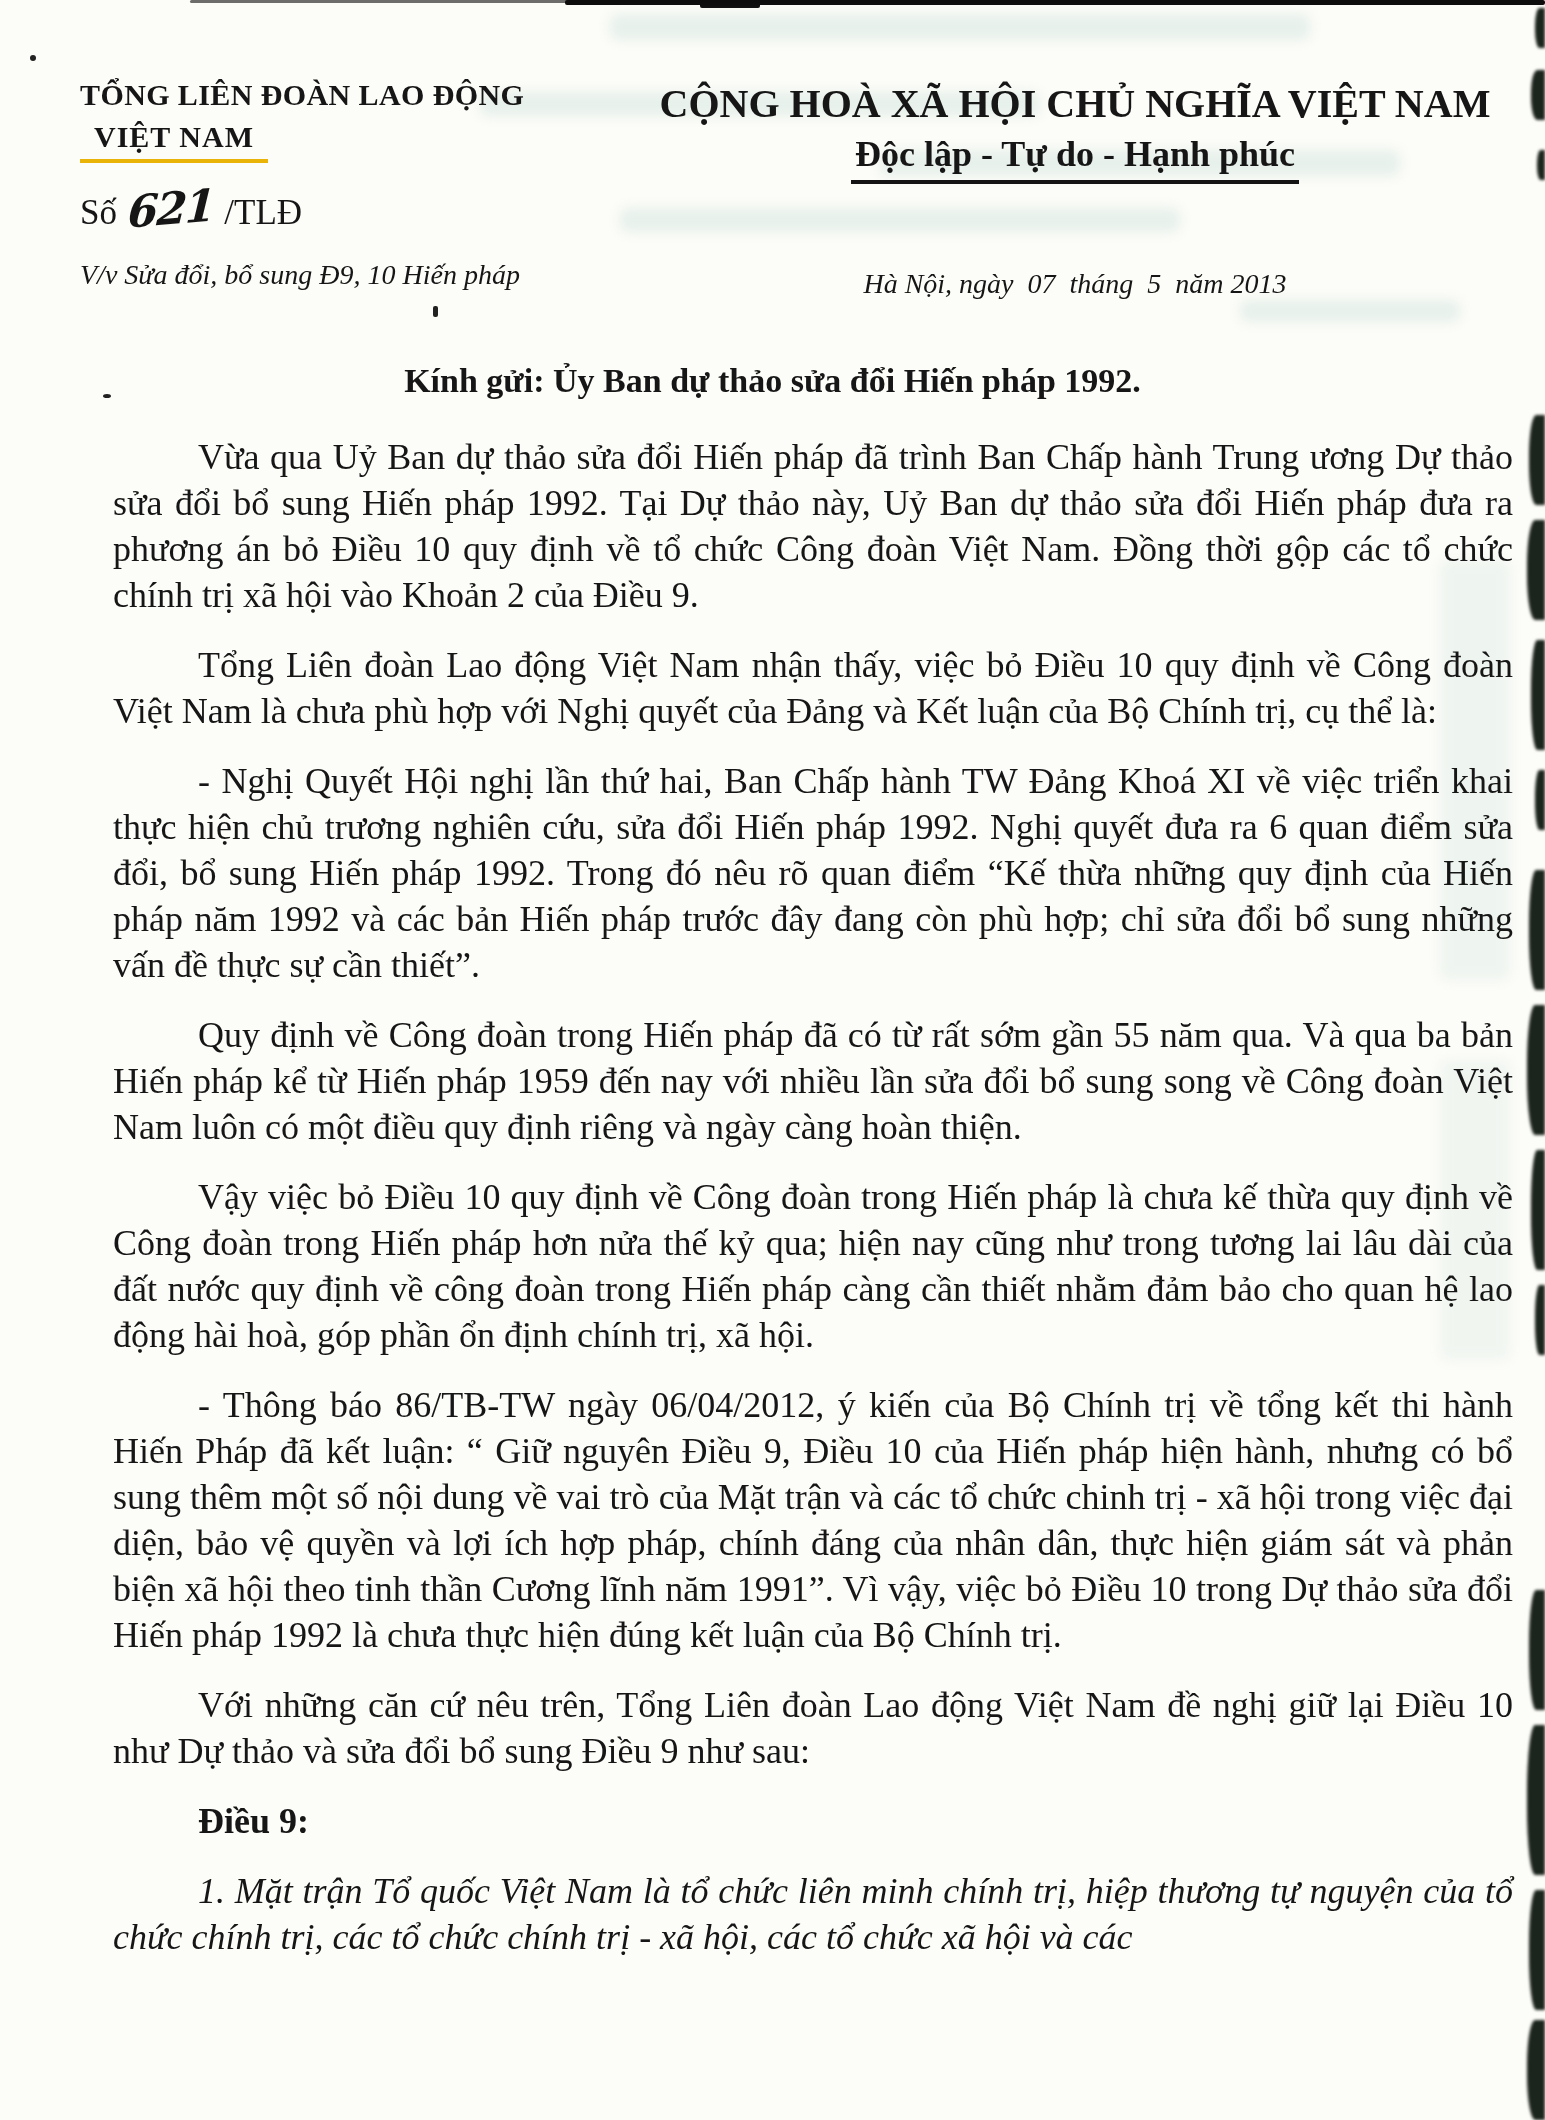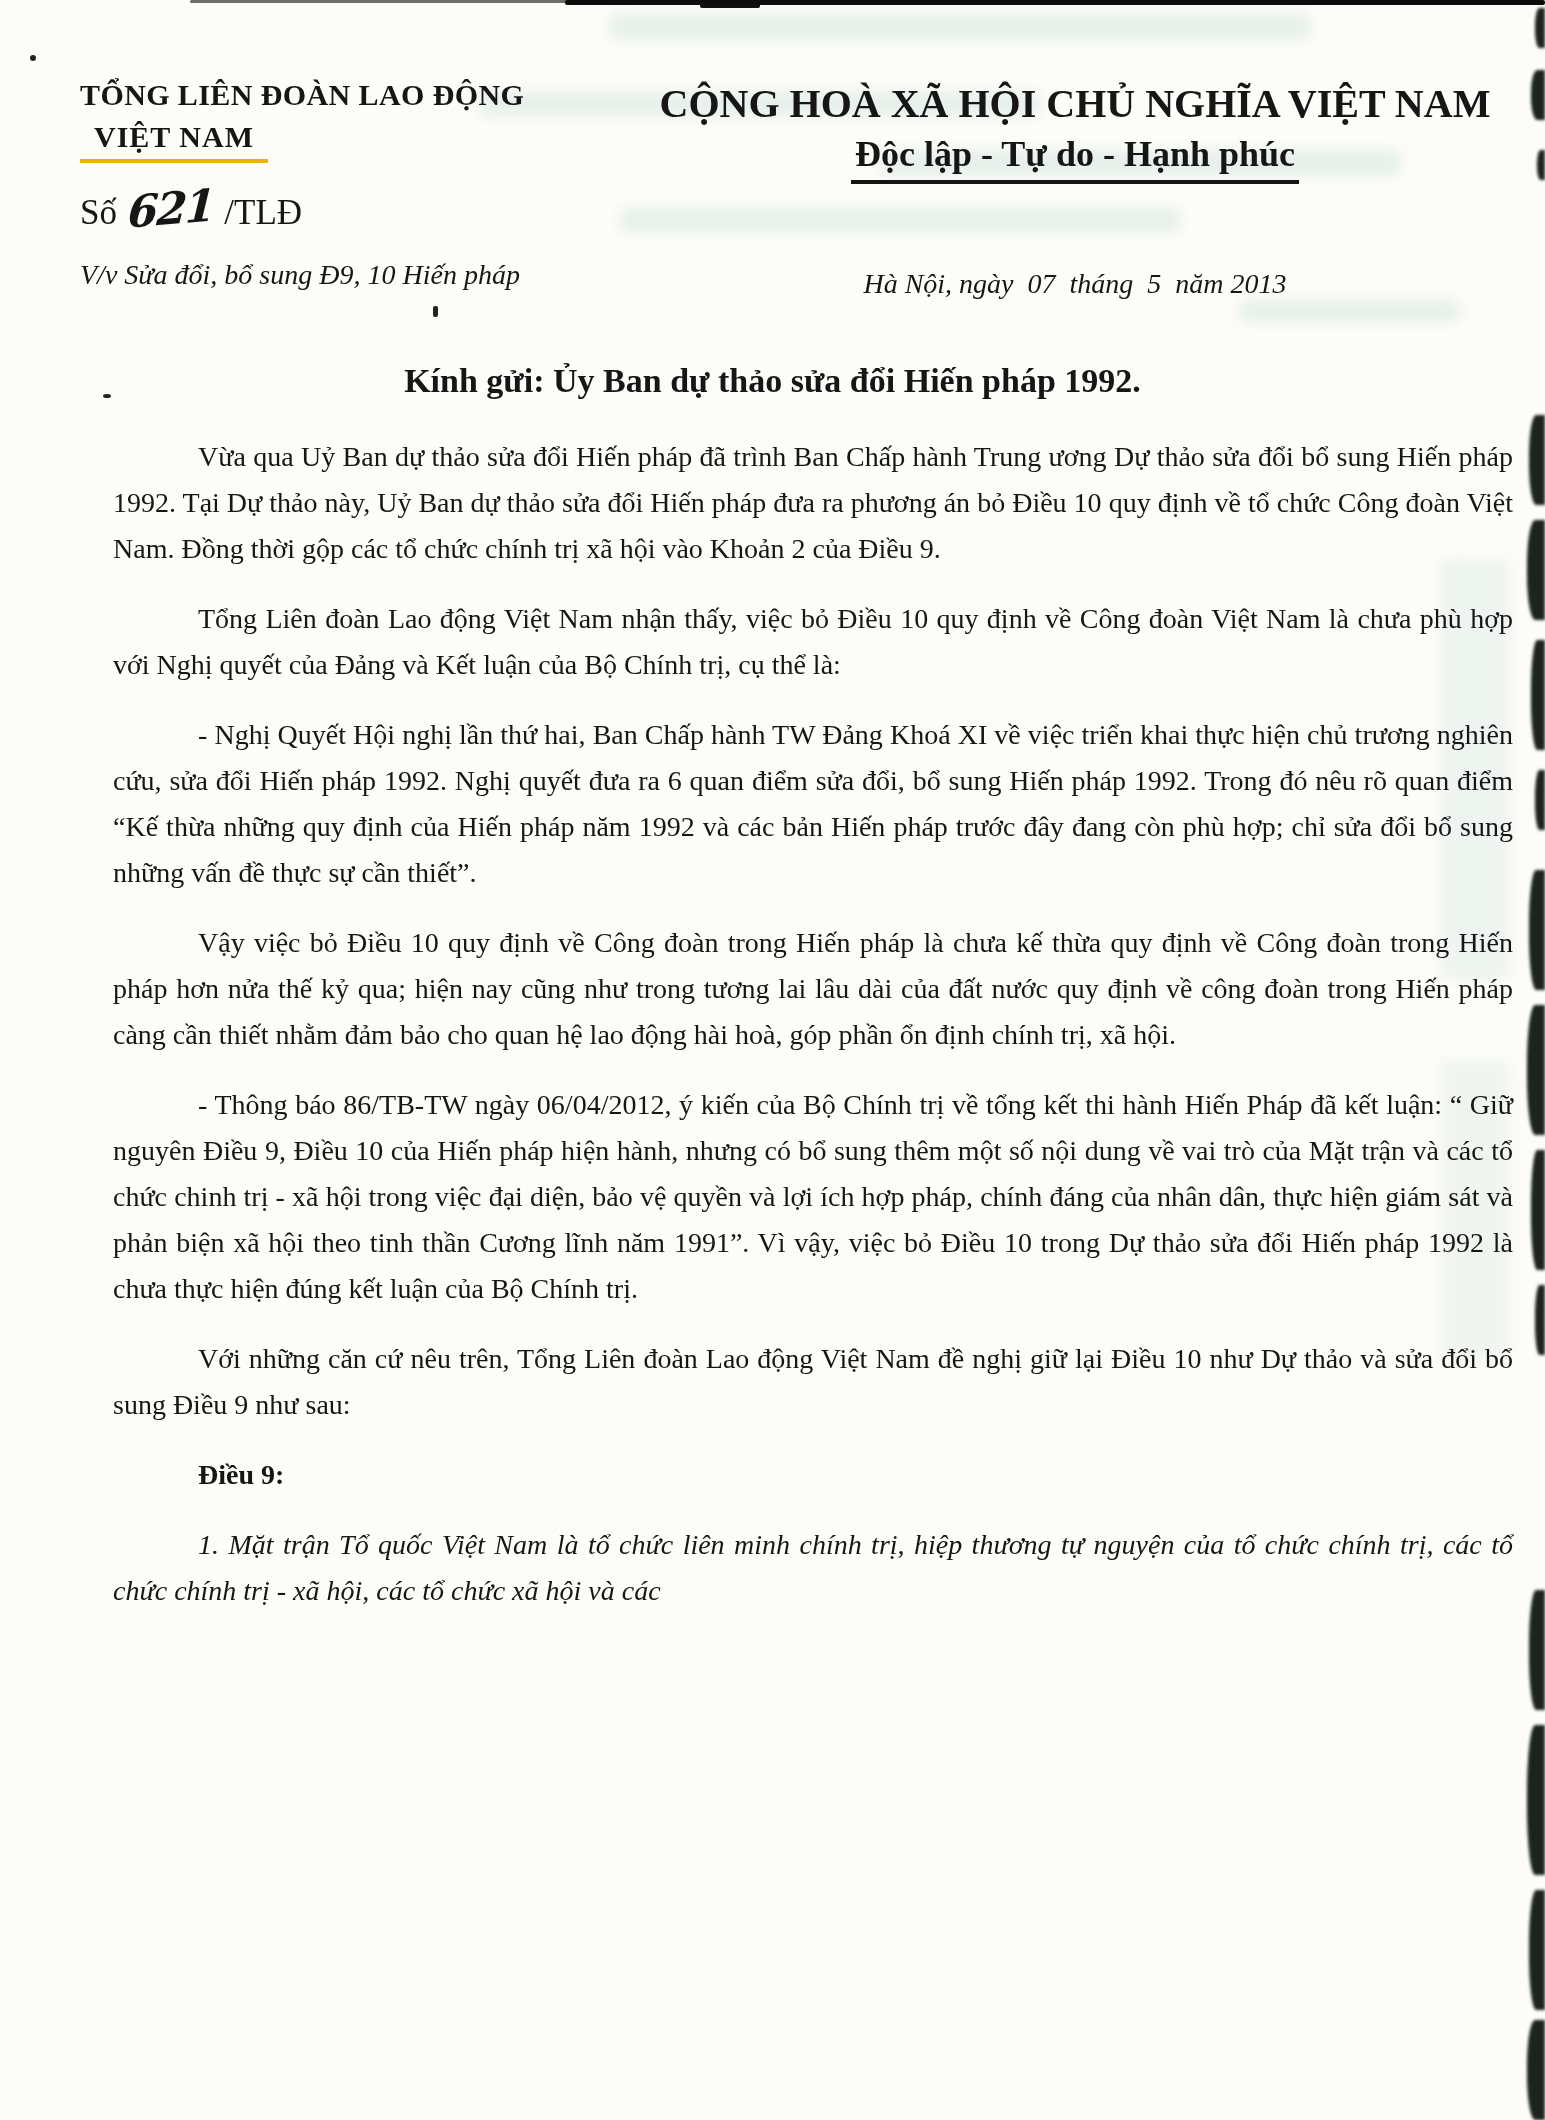--- a/index.html
+++ b/index.html
@@ -38,21 +38,21 @@
   .nat2 { display:inline-block; font-weight:bold; font-size:36px;
           border-bottom:4px solid #141414; padding:0 4px 5px 4px; margin-top:6px; }
   .dateline { margin-top:84px; font-style:italic; font-size:28px; white-space:pre;text-align:center; }
   
   .salutation {
     position:absolute; top:362px; left:0; width:1545px; text-align:center;
     font-weight:bold; font-size:34px;
   }
   .body-text {
     position:absolute; top:434px; left:113px; width:1400px;
-    font-size:28px; line-height:46px; text-align:justify;
+    font-size:36px; line-height:46px; text-align:justify;
   }
   .body-text p { margin:0 0 24px 0; text-indent:85px; }
   .article-heading { font-weight:bold; }
   .article-text { font-style:italic; }
 </style>
 </head>
 <body>
 
 <div class="page">
 
@@ -103,20 +103,21 @@
     <div><span class="nat2">Độc lập - Tự do - Hạnh phúc</span></div>
     <div class="dateline">Hà Nội, ngày  07  tháng  5  năm 2013</div>
   </div>
 
   <div class="salutation">Kính gửi: Ủy Ban dự thảo sửa đổi Hiến pháp 1992.</div>
 
   <div class="body-text">
     <p>Vừa qua Uỷ Ban dự thảo sửa đổi Hiến pháp đã trình Ban Chấp hành Trung ương Dự thảo sửa đổi bổ sung Hiến pháp 1992. Tại Dự thảo này, Uỷ Ban dự thảo sửa đổi Hiến pháp đưa ra phương án bỏ Điều 10 quy định về tổ chức Công đoàn Việt Nam. Đồng thời gộp các tổ chức chính trị xã hội vào Khoản 2 của Điều 9.</p>
     <p>Tổng Liên đoàn Lao động Việt Nam nhận thấy, việc bỏ Điều 10 quy định về Công đoàn Việt Nam là chưa phù hợp với Nghị quyết của Đảng và Kết luận của Bộ Chính trị, cụ thể là:</p>
     <p>- Nghị Quyết Hội nghị lần thứ hai, Ban Chấp hành TW Đảng Khoá XI về việc triển khai thực hiện chủ trương nghiên cứu, sửa đổi Hiến pháp 1992. Nghị quyết đưa ra 6 quan điểm sửa đổi, bổ sung Hiến pháp 1992. Trong đó nêu rõ quan điểm “Kế thừa những quy định của Hiến pháp năm 1992 và các bản Hiến pháp trước đây đang còn phù hợp; chỉ sửa đổi bổ sung những vấn đề thực sự cần thiết”.</p>
+    <p>Quy định về Công đoàn trong Hiến pháp đã có từ rất sớm gần 55 năm qua. Và qua ba bản Hiến pháp kể từ Hiến pháp 1959 đến nay với nhiều lần sửa đổi bổ sung song về Công đoàn Việt Nam luôn có một điều quy định riêng và ngày càng hoàn thiện.</p>
     <p>Vậy việc bỏ Điều 10 quy định về Công đoàn trong Hiến pháp là chưa kế thừa quy định về Công đoàn trong Hiến pháp hơn nửa thế kỷ qua; hiện nay cũng như trong tương lai lâu dài của đất nước quy định về công đoàn trong Hiến pháp càng cần thiết nhằm đảm bảo cho quan hệ lao động hài hoà, góp phần ổn định chính trị, xã hội.</p>
     <p>- Thông báo 86/TB-TW ngày 06/04/2012, ý kiến của Bộ Chính trị về tổng kết thi hành Hiến Pháp đã kết luận: “ Giữ nguyên Điều 9, Điều 10 của Hiến pháp hiện hành, nhưng có bổ sung thêm một số nội dung về vai trò của Mặt trận và các tổ chức chinh trị - xã hội trong việc đại diện, bảo vệ quyền và lợi ích hợp pháp, chính đáng của nhân dân, thực hiện giám sát và phản biện xã hội theo tinh thần Cương lĩnh năm 1991”. Vì vậy, việc bỏ Điều 10 trong Dự thảo sửa đổi Hiến pháp 1992 là chưa thực hiện đúng kết luận của Bộ Chính trị.</p>
     <p>Với những căn cứ nêu trên, Tổng Liên đoàn Lao động Việt Nam đề nghị giữ lại Điều 10 như Dự thảo và sửa đổi bổ sung Điều 9 như sau:</p>
     <p class="article-heading">Điều 9:</p>
     <p class="article-text">1. Mặt trận Tổ quốc Việt Nam là tổ chức liên minh chính trị, hiệp thương tự nguyện của tổ chức chính trị, các tổ chức chính trị - xã hội, các tổ chức xã hội và các</p>
   </div>
 
 </div>
 
 </body></html>

